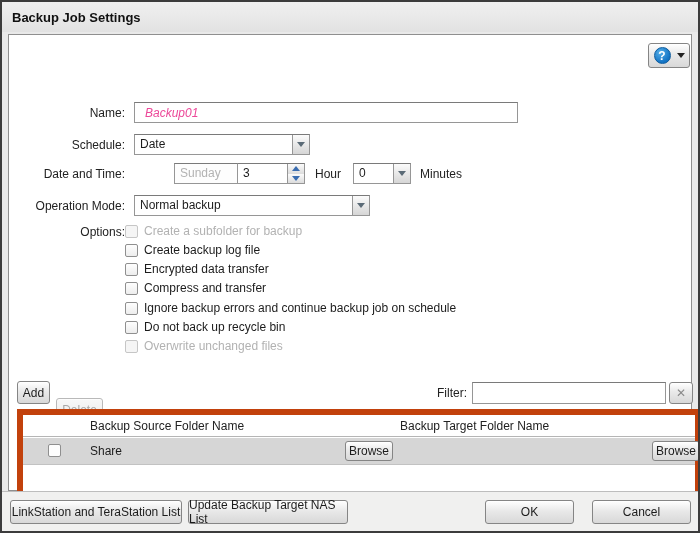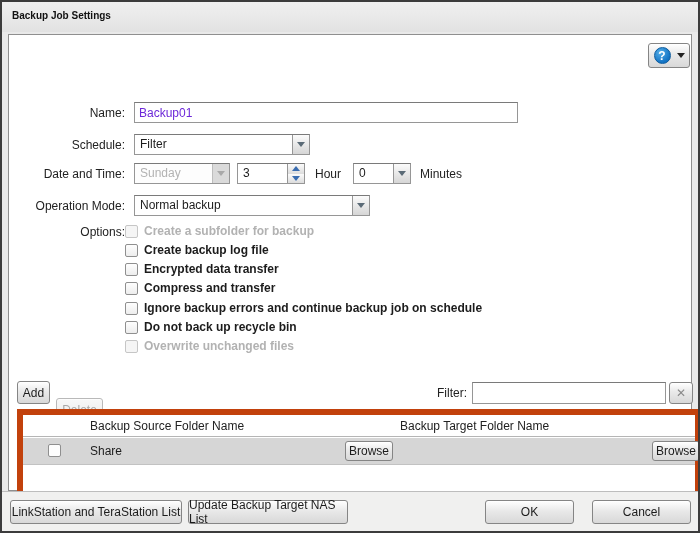--- a/index.html
+++ b/index.html
@@ -4,21 +4,21 @@
 <style>
   * { margin:0; padding:0; box-sizing:border-box; }
   html,body { width:700px; height:533px; }
   body { font-family:"Liberation Sans","DejaVu Sans",sans-serif; font-size:12px; color:#1c1c1c; }
 
   .dialog { position:relative; width:700px; height:533px; background:#e9e9e9;
             border:2px solid #3c3c3c; overflow:hidden; }
 
   .titlebar { position:absolute; left:0; top:0; width:100%; height:30px;
               background:linear-gradient(#f0f0f0,#e2e2e2); }
-  .titlebar .title { position:absolute; left:10px; top:8px; font-weight:bold; font-size:10px; color:#111; }
+  .titlebar .title { position:absolute; left:10px; top:8px; font-weight:bold; font-size:13px; color:#111; }
 
   .panel { position:absolute; left:6px; top:32px; width:684px; height:457px;
            background:#ffffff; border:1px solid #8f8f8f; }
 
   
   .btn { position:absolute; display:flex; align-items:center; justify-content:center;
          background:linear-gradient(#ffffff,#e9e9e9 45%,#d8d8d8); border:1px solid #858585;
          border-radius:3px; font-size:12px; color:#1c1c1c; cursor:pointer;
          box-shadow:0 1px 0 rgba(255,255,255,.7) inset; }
   .btn.disabled { color:#a8a8a8; border-color:#b9b9b9; background:linear-gradient(#f7f7f7,#ececec); cursor:default; }
@@ -29,49 +29,49 @@
                  background:radial-gradient(circle at 35% 30%, #55aee8, #1273c4 70%);
                  border:1px solid #0d5c9e; color:#fff; font-weight:bold; font-size:12px;
                  display:flex; align-items:center; justify-content:center; line-height:1; }
   .help-caret { width:0; height:0; border-left:4px solid transparent; border-right:4px solid transparent;
                 border-top:5px solid #222; }
 
   .form-label { position:absolute; width:112px; text-align:right; color:#222; }
   .unit-label { position:absolute; color:#222; }
 
   .textfield { position:absolute; border:1px solid #969696; border-top-color:#7a7a7a;
-               background:#fff; font-family:inherit; font-size:12px; padding:2px 4px; color:#6d28d9; }
+               background:#fff; font-family:inherit; font-size:12px; padding:2px 10px; color:#ec4899;font-style:italic; }
 
   
   .select { position:absolute; background:#fff; border:1px solid #969696; border-top-color:#7a7a7a; }
   .select .sel-text { position:absolute; left:5px; top:2px; right:20px; white-space:nowrap; overflow:hidden; }
   .select .trigger { position:absolute; right:0; top:0; bottom:0; width:17px;
                      background:linear-gradient(#fbfbfb,#d6d6d6); border-left:1px solid #969696;
                      display:flex; align-items:center; justify-content:center; cursor:pointer; }
   .select .trigger:after { content:""; width:0; height:0; border-left:4px solid transparent;
                      border-right:4px solid transparent; border-top:5px solid #5b6b77; }
-  .select.disabled { background:#fdfdfd; }
+  .select.disabled { background:#fdfdfd;margin-left:40px; }
   .select.disabled .sel-text { color:#b2b2b2; }
   .select.disabled .trigger { background:#dadada; border-left-color:#bdbdbd; }
   .select.disabled .trigger:after { border-top-color:#a9a9a9; }
 
   
   .spinner { position:absolute; background:#fff; border:1px solid #969696; border-top-color:#7a7a7a; }
   .spinner .spin-text { position:absolute; left:5px; top:2px; }
   .spinner .spin-btns { position:absolute; right:0; top:0; bottom:0; width:17px;
                         border-left:1px solid #969696; display:flex; flex-direction:column; }
   .spinner .spin-up, .spinner .spin-down { flex:1; display:flex; align-items:center; justify-content:center;
                         background:linear-gradient(#fbfbfb,#dcdcdc); cursor:pointer; }
   .spinner .spin-up:after { content:""; width:0; height:0; border-left:4px solid transparent;
                         border-right:4px solid transparent; border-bottom:5px solid #3a6db0; }
   .spinner .spin-down:after { content:""; width:0; height:0; border-left:4px solid transparent;
                         border-right:4px solid transparent; border-top:5px solid #3a6db0; }
 
   
-  .chk-row { position:absolute; display:flex; align-items:center; gap:6px; height:16px;font-weight:bold; }
+  .chk-row { position:absolute; display:flex; align-items:center; gap:6px; height:16px; }
   .chk { width:13px; height:13px; border:1px solid #8f8f8f; border-radius:2px;
          background:linear-gradient(#fefefe,#ededed); flex:0 0 13px; cursor:pointer; }
   .chk-row.disabled .chk { border-color:#c6c6c6; background:#f5f5f5; cursor:default; }
   .chk-row.disabled .chk-label { color:#b2b2b2; }
 
   
   .clear-btn { font-weight:bold; color:#8a8a8a; font-size:12px; }
 
   
   .table { position:absolute; left:8px; top:374px; width:684px; height:88px;
@@ -103,21 +103,21 @@
     <div class="btn help-btn">
       <span class="help-circle">?</span>
       <span class="help-caret"></span>
     </div>
 
     <label class="form-label" style="left:4px; top:71px;">Name:</label>
     <input class="textfield" style="left: 125px; top: 67px; width: 384px; height: 21px;" value="Backup01">
 
     <label class="form-label" style="left:4px; top:103px;">Schedule:</label>
     <div class="select" style="left:125px; top:99px; width:176px; height:21px;">
-      <span class="sel-text">Filter</span>
+      <span class="sel-text">Date</span>
       <span class="trigger"></span>
     </div>
 
     <label class="form-label" style="left:4px; top:132px;">Date and Time:</label>
     <div class="select disabled" style="left:125px; top:128px; width:96px; height:21px;">
       <span class="sel-text">Sunday</span>
       <span class="trigger"></span>
     </div>
     <div class="spinner" style="left:228px; top:128px; width:68px; height:21px;">
       <span class="spin-text">3</span>

